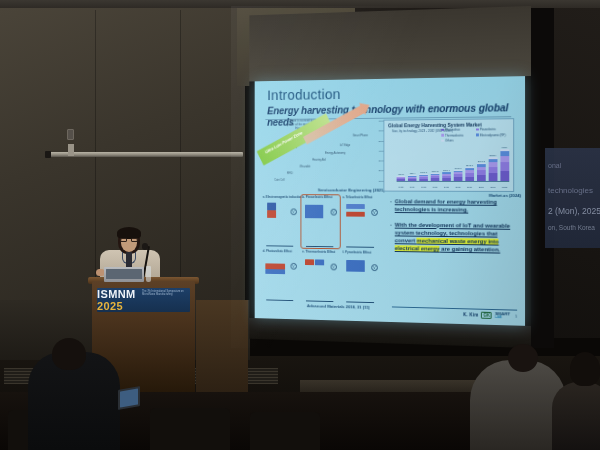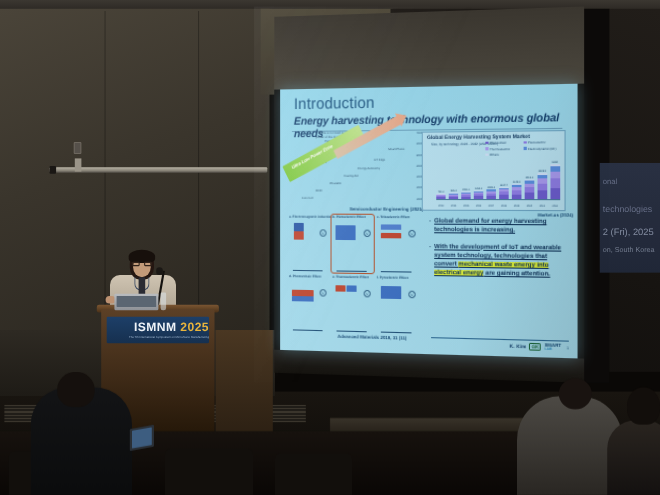--- a/index.html
+++ b/index.html
@@ -266,22 +266,22 @@
     background: linear-gradient(180deg,#5c4026 0%,#3e2a17 55%,#241708 100%);
     border-radius: 2px 2px 0 0;
   }
   .podium-top {
     position: absolute; left: 88px; top: 277px; width: 111px; height: 7px;
     background: linear-gradient(180deg,#7b5632,#4b3219); border-radius: 2px;
   }
   .banner {
     position: absolute; left: 97px; top: 288px; width: 93px; height: 24px;
     background: linear-gradient(180deg,#1d3f68 0%,#16304f 100%);
-    border-radius: 1px; display: flex; flex-direction: column;
-    align-items: flex-end; justify-content: center;
+    border-radius: 1px; display: flex; flex-direction: row;
+    align-items: flex-start; justify-content: center;
   }
   .banner-title { font-size: 11px; font-weight: bold; letter-spacing: .4px; }
   .banner-title .w { color: #eef3f8; }
   .banner-title .y { color: #e8b43c; }
   .banner-sub { font-size: 2.6px; color: #9fb6cf; margin-top: 1.5px; }
 
   .speaker-head {
     position: absolute; left: 118px; top: 228px; width: 22px; height: 26px;
     background: #241611; border-radius: 48% 48% 42% 42%;
   }
@@ -644,21 +644,21 @@
       </div>
 
       <div class="slide-dim"></div>
     </div>
   </div>
   <div class="glare"></div>
 
   <div class="side-banner">
     <div class="sb-line sb1">onal</div>
     <div class="sb-line sb2">technologies</div>
-    <div class="sb-line sb3">2 (Fri), 2025</div>
+    <div class="sb-line sb3">2 (Mon), 2025</div>
     <div class="sb-line sb4">on, South Korea</div>
   </div>
 
   <div class="speaker-body"></div>
   <div class="speaker-head"></div>
   <div class="speaker-face"></div>
   <div class="speaker-hair"></div>
   <div class="glasses">
       <i style="left:0"></i>
       <i style="right:0"></i>

